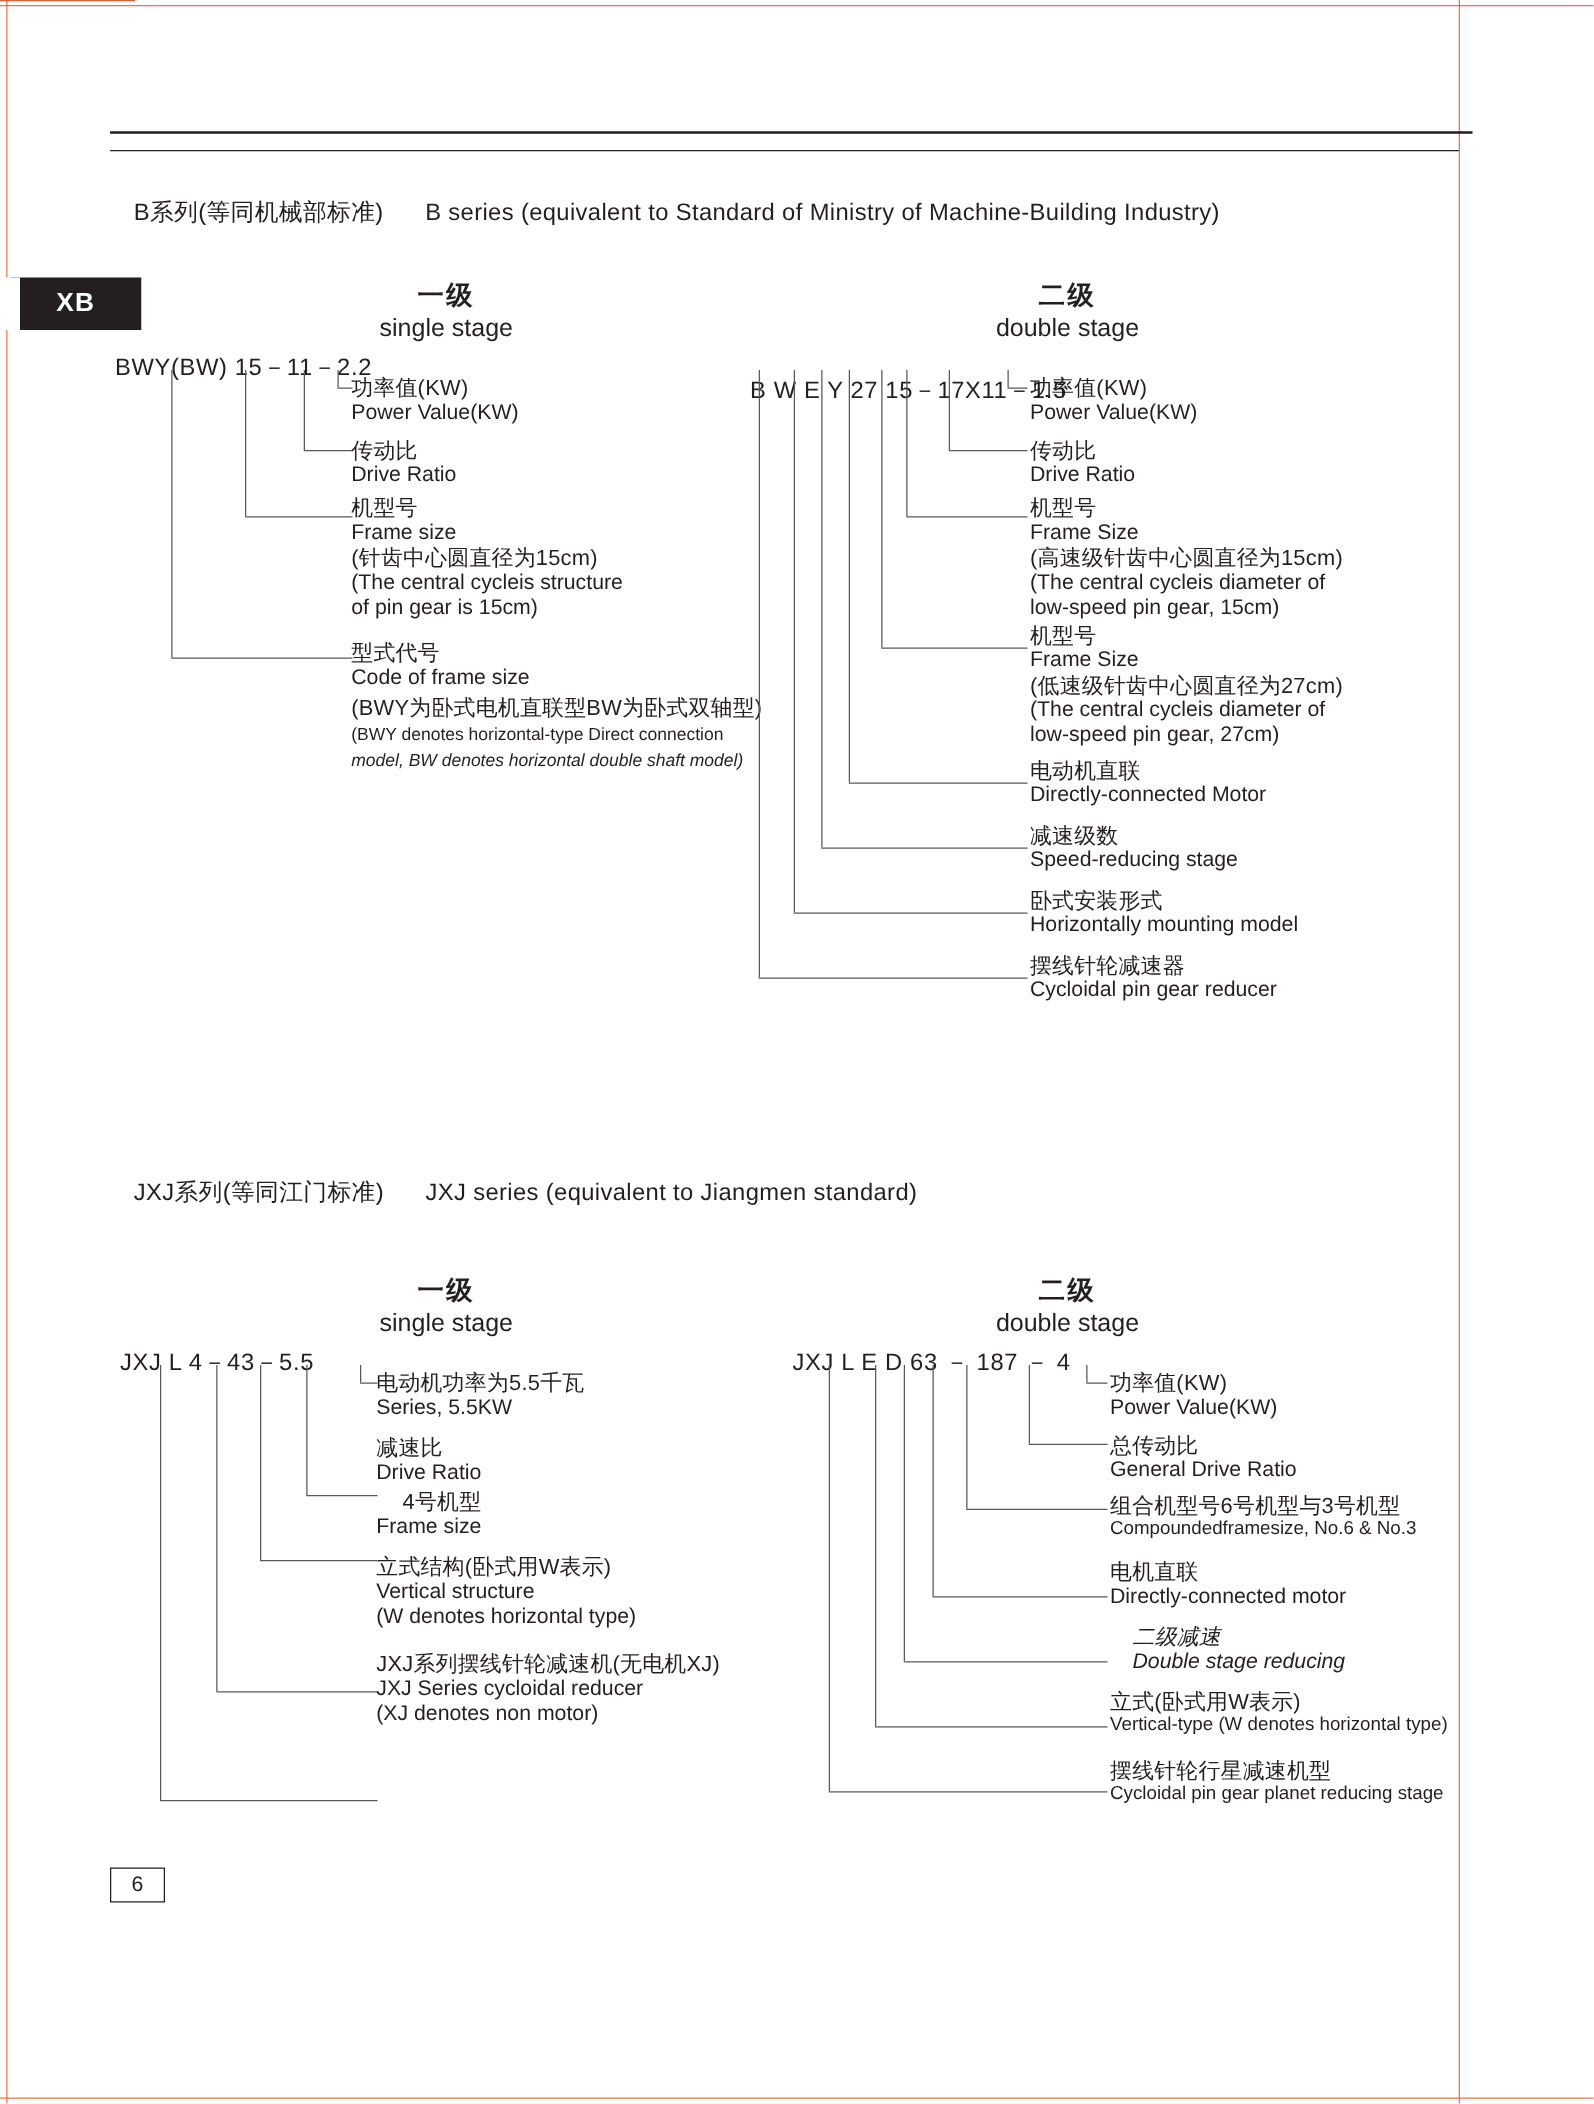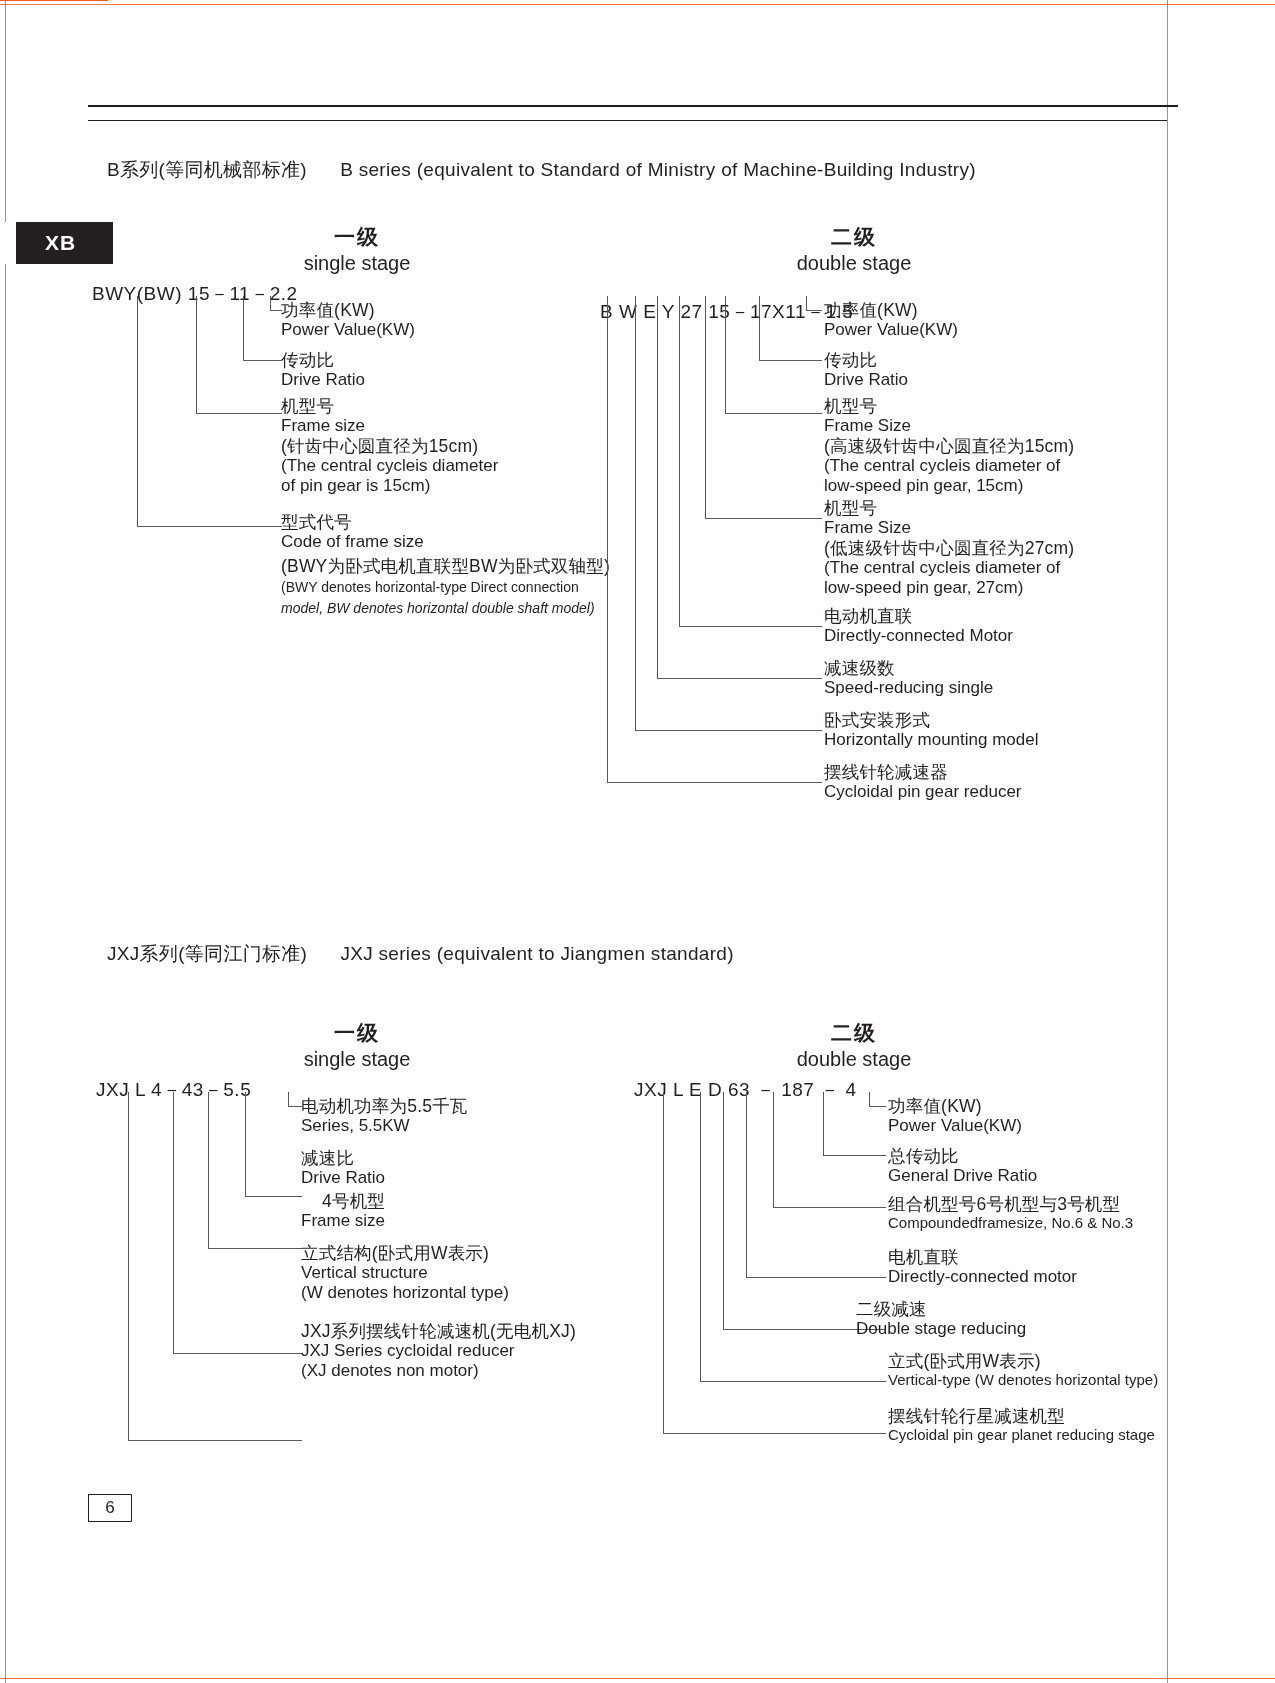--- a/index.html
+++ b/index.html
@@ -114,21 +114,21 @@
   <span class="en">Power Value(KW)</span>
 </div>
 <div class="lab" style="left:281px; top:350px;">
   <span class="cn">传动比</span>
   <span class="en">Drive Ratio</span>
 </div>
 <div class="lab" style="left:281px; top:396px;">
   <span class="cn">机型号</span>
   <span class="en">Frame size</span>
   <span class="cn">(针齿中心圆直径为15cm)</span>
-  <span class="en">(The central cycleis diameter</span>
+  <span class="en">(The central cycleis structure</span>
   <span class="en">of pin gear is 15cm)</span>
 </div>
 <div class="lab" style="left:281px; top:512px;">
   <span class="cn">型式代号</span>
   <span class="en">Code of frame size</span>
   <span class="cn" style="margin-top:4px;">(BWY为卧式电机直联型BW为卧式双轴型)</span>
   <span class="en xs" style="margin-top:3px;">(BWY denotes horizontal-type Direct connection</span>
   <span class="en xs" style="margin-top:4px;font-style:italic;">model, BW denotes horizontal double shaft model)</span>
 </div>
 
@@ -173,21 +173,21 @@
   <span class="cn">(低速级针齿中心圆直径为27cm)</span>
   <span class="en">(The central cycleis diameter of</span>
   <span class="en">low-speed pin gear, 27cm)</span>
 </div>
 <div class="lab" style="left:824px; top:606px;">
   <span class="cn">电动机直联</span>
   <span class="en">Directly-connected Motor</span>
 </div>
 <div class="lab" style="left:824px; top:658px;">
   <span class="cn">减速级数</span>
-  <span class="en">Speed-reducing single</span>
+  <span class="en">Speed-reducing stage</span>
 </div>
 <div class="lab" style="left:824px; top:710px;">
   <span class="cn">卧式安装形式</span>
   <span class="en">Horizontally mounting model</span>
 </div>
 <div class="lab" style="left:824px; top:762px;">
   <span class="cn">摆线针轮减速器</span>
   <span class="en">Cycloidal pin gear reducer</span>
 </div>
 
@@ -271,21 +271,21 @@
   <span class="en">General Drive Ratio</span>
 </div>
 <div class="lab" style="left:888px; top:1194px;">
   <span class="cn">组合机型号6号机型与3号机型</span>
   <span class="en sm">Compoundedframesize, No.6 &amp; No.3</span>
 </div>
 <div class="lab" style="left:888px; top:1247px;">
   <span class="cn">电机直联</span>
   <span class="en">Directly-connected motor</span>
 </div>
-<div class="lab" style="left:856px; top:1299px;">
+<div class="lab" style="left:906px; top:1299px;font-style:italic;">
   <span class="cn">二级减速</span>
   <span class="en">Double stage reducing</span>
 </div>
 <div class="lab" style="left:888px; top:1351px;">
   <span class="cn">立式(卧式用W表示)</span>
   <span class="en sm">Vertical-type (W denotes horizontal type)</span>
 </div>
 <div class="lab" style="left:888px; top:1406px;">
   <span class="cn">摆线针轮行星减速机型</span>
   <span class="en sm">Cycloidal pin gear planet reducing stage</span>

